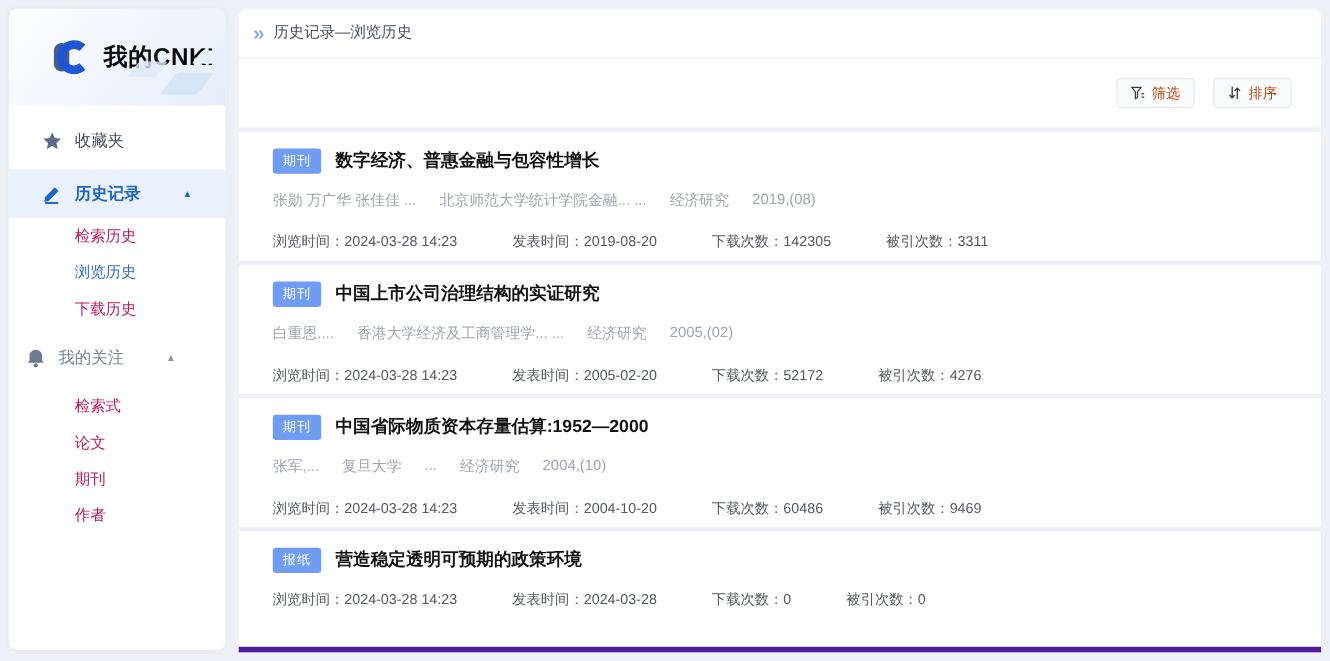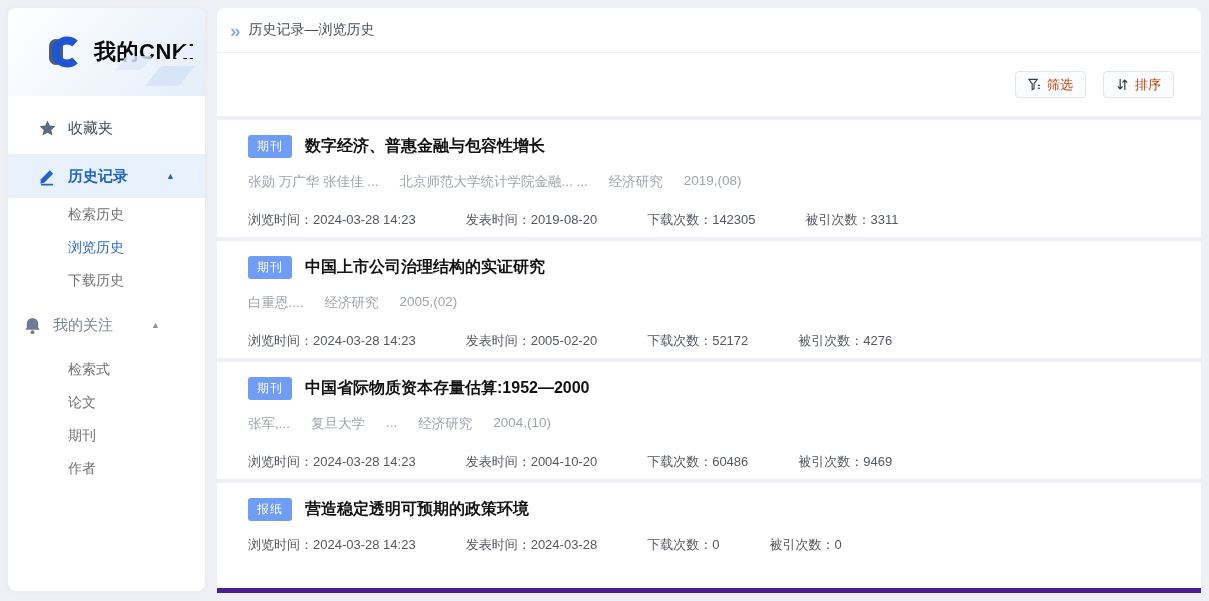--- a/index.html
+++ b/index.html
@@ -23,21 +23,21 @@
 
   .nav { padding-top:10px; }
   .nav-item { height:44px; display:flex; align-items:center; padding-left:30px;
     font-size:15px; color:#454c59; cursor:pointer; position:relative; }
   .nav-item .nicon { width:19px; height:19px; margin-right:11px; flex:0 0 auto; }
   .nav-item.active { background:#e9f1fc; color:#1c64c9; font-weight:bold; }
   .nav-item.muted { color:#7b8493;padding-left:15px; }
   .caret { margin-left:38px; font-size:9px; color:#1c64c9; }
   .caret.gray { color:#8a93a4; }
   .sub-item { height:33px; display:flex; align-items:center; padding-left:60px;
-    font-size:14px; color:#737373; cursor:pointer; }
+    font-size:14px; color:#be185d; cursor:pointer; }
   .sub-item.selected { color:#2b6bd3; }
   .nav-group { margin-bottom:4px; }
 
   
   .main { width:984px; display:flex; flex-direction:column; flex:0 0 auto; }
   .panel-top { background:#fff; border-radius:8px 8px 0 0; }
   .breadcrumb-bar { height:45px; display:flex; align-items:center; padding-left:13px;
     border-bottom:1px solid #eceef1; }
   .bc-icon { color:#8aabe9; font-size:19px; font-weight:bold; line-height:1; margin-right:10px; letter-spacing:-2px; }
   .bc-text { font-size:14px; color:#494f59; }
@@ -160,20 +160,21 @@
             <span class="stat">被引次数：3311</span>
           </div>
         </div>
         <div class="record">
           <div class="r-title-line">
             <span class="badge">期刊</span>
             <span class="r-title">中国上市公司治理结构的实证研究</span>
           </div>
           <div class="r-meta">
             <span>白重恩....</span>
+            <span>香港大学经济及工商管理学... ...</span>
             <span>经济研究</span>
             <span>2005,(02)</span>
           </div>
           <div class="r-stats">
             <span class="stat">浏览时间：2024-03-28 14:23</span>
             <span class="stat">发表时间：2005-02-20</span>
             <span class="stat">下载次数：52172</span>
             <span class="stat">被引次数：4276</span>
           </div>
         </div>

